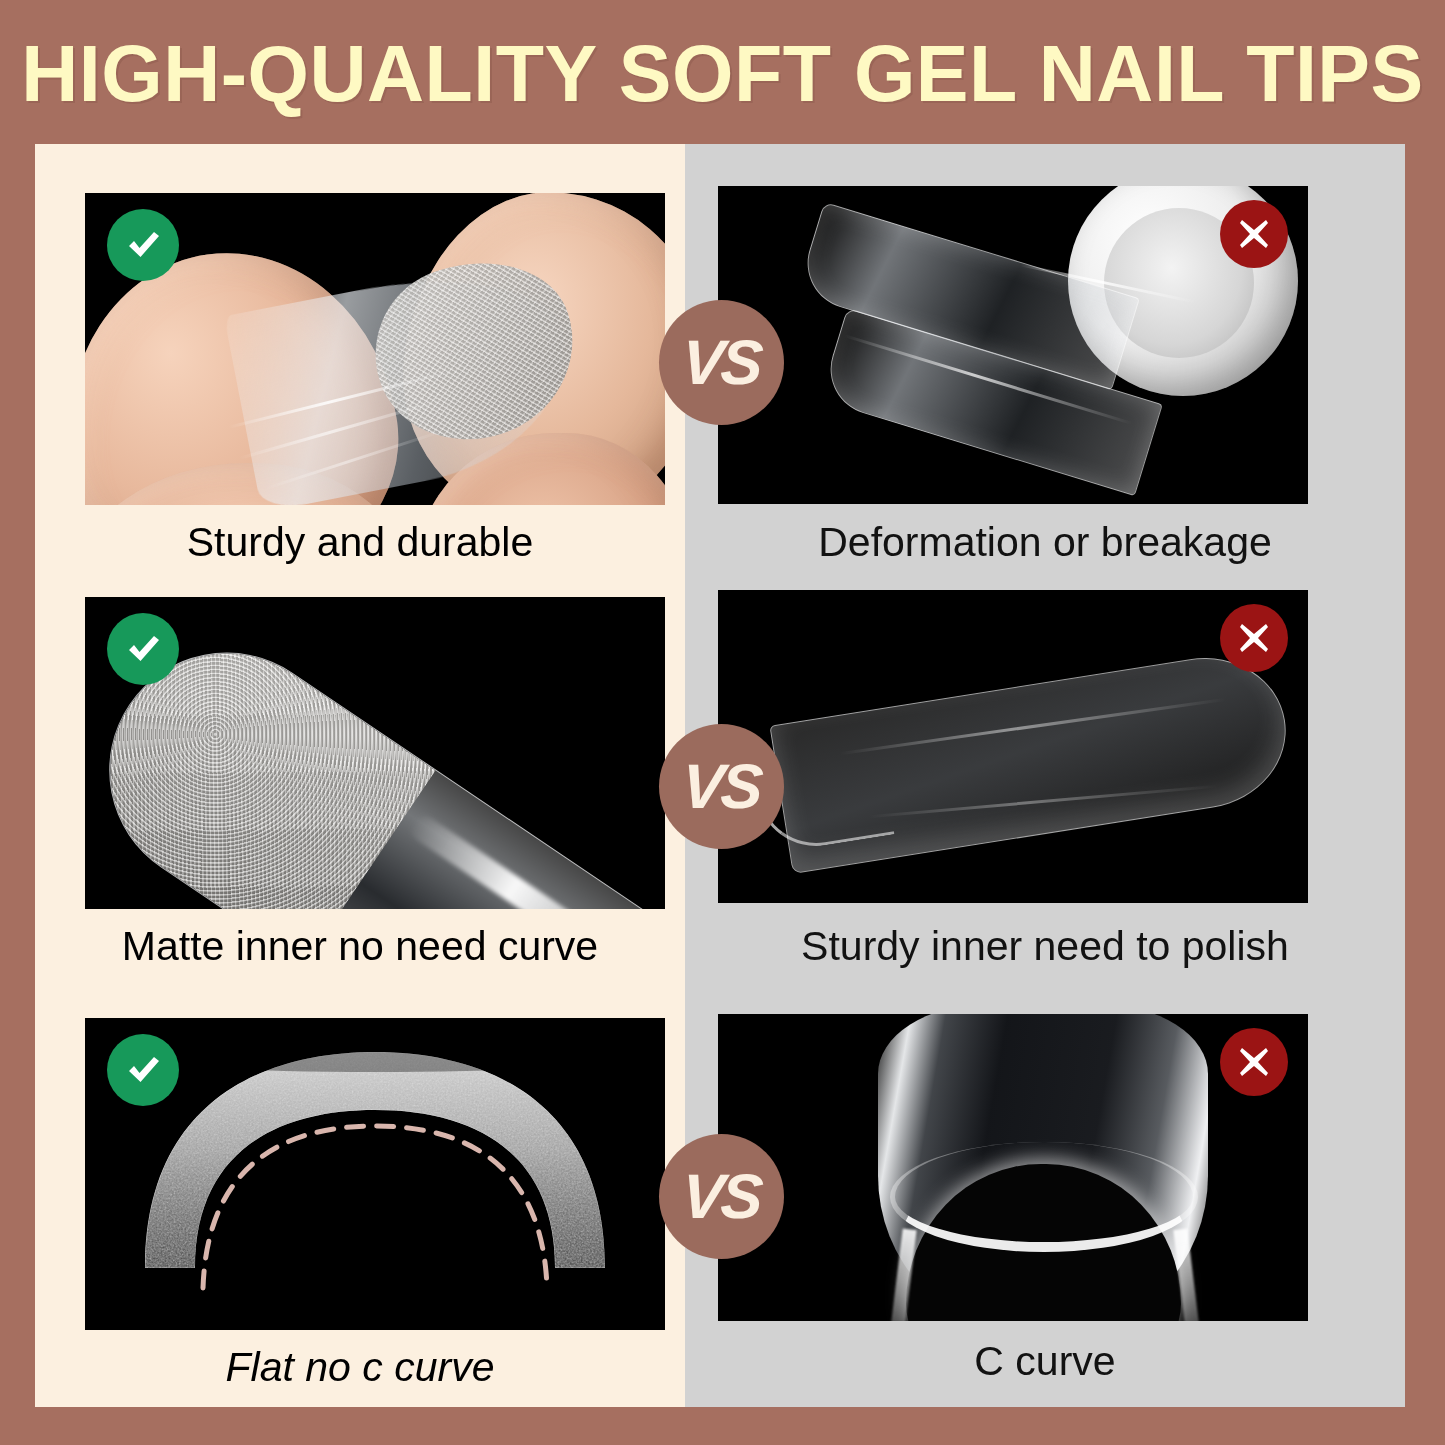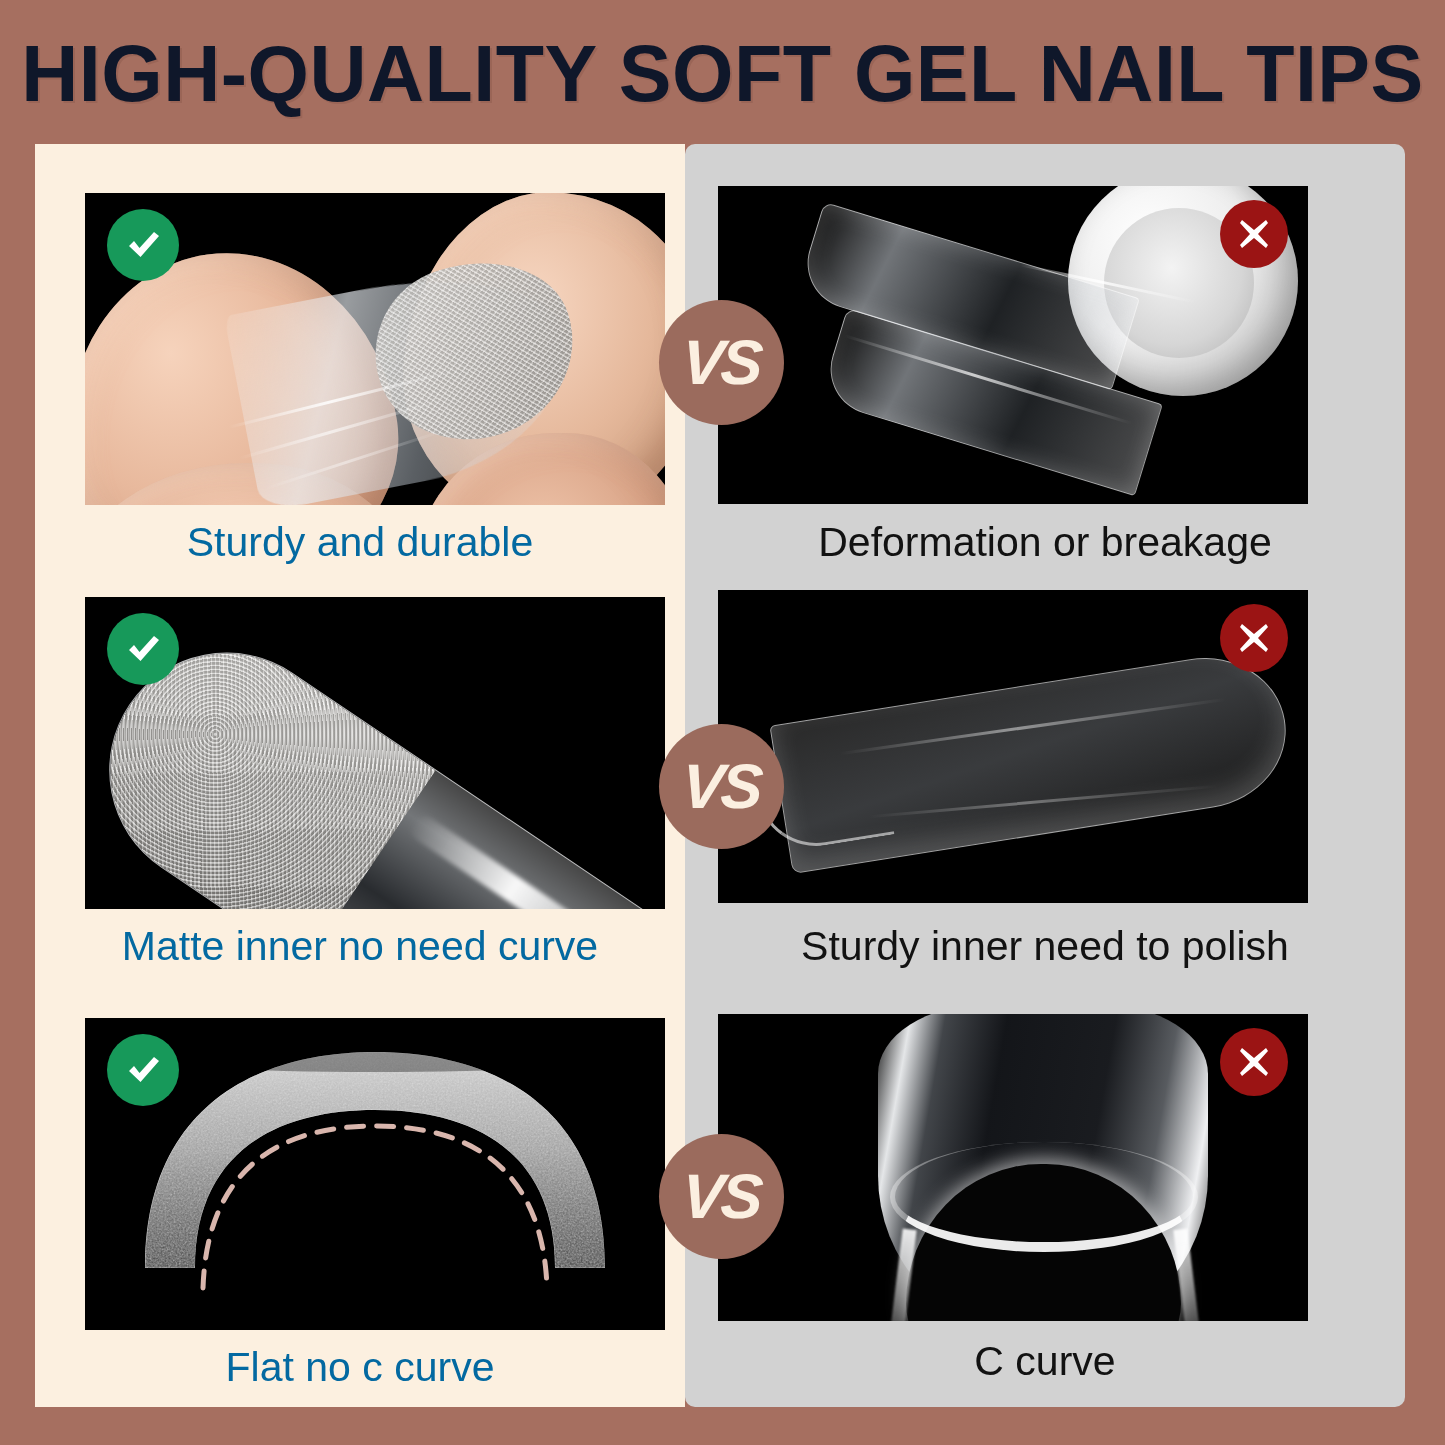--- a/index.html
+++ b/index.html
@@ -16,21 +16,21 @@
     position: relative;
   }
 
   
   .poster-title {
     position: absolute;
     left: 0;
     top: 26px;
     width: 1445px;
     text-align: center;
-    color: #0f172a;
+    color: #fef9c3;
     font-family: "Liberation Sans", sans-serif;
     font-weight: bold;
     font-size: 79px;
     line-height: 96px;
     letter-spacing: 0.5px;
     transform: scaleX(1.0);
     white-space: nowrap;
     text-shadow: 2px 2px 0 rgba(120,70,58,0.25);
   }
 
@@ -48,21 +48,20 @@
     position: relative;
     height: 100%;
   }
   .col-good {
     width: 687px;
     background: #FCF0E0;
   }
   .col-bad {
     width: 761px;
     background: #D2D2D2;
-    border-radius: 10px;
   }
 
   
   .cell {
     position: absolute;
     left: 0;
     width: 100%;
   }
 
   .photo {
@@ -83,21 +82,21 @@
 
   .caption {
     position: absolute;
     width: 100%;
     text-align: center;
     font-family: "Liberation Sans", sans-serif;
     font-size: 41px;
     line-height: 52px;
     white-space: nowrap;
   }
-  .caption-good { color: #0369a1; }
+  .caption-good { color: #000000; }
   .caption-bad  { color: #121212; }
 
   
   .badge {
     position: absolute;
     border-radius: 50%;
     display: flex;
     align-items: center;
     justify-content: center;
     z-index: 6;
@@ -368,21 +367,21 @@
         </div>
         <div class="badge badge-check">
           <svg width="44" height="44" viewBox="0 0 44 44">
             <path d="M8 23 L13 18 L18.5 25 L33 9 L38 13 L19.5 34 Z" fill="#ffffff"></path>
           </svg>
         </div>
       </div>
       <div class="caption caption-good" style="top:352px;">Matte inner no need curve</div>
     </div>
 
-    <div class="cell" style="top:848px;height:415px;">
+    <div class="cell" style="top:848px;height:415px;font-style:italic;">
       <div class="photo photo-good" style="top:26px;height:312px;">
         <div class="flatarc-wrap">
           <svg width="580" height="312" viewBox="0 0 580 312">
             <defs>
               <linearGradient id="shellG" x1="0" y1="0" x2="0" y2="1">
                 <stop offset="0%" stop-color="#cfcfcf"></stop>
                 <stop offset="45%" stop-color="#9d9d9d"></stop>
                 <stop offset="100%" stop-color="#3a3a3a"></stop>
               </linearGradient>
               <filter id="grainF" x="-10%" y="-10%" width="120%" height="120%">

